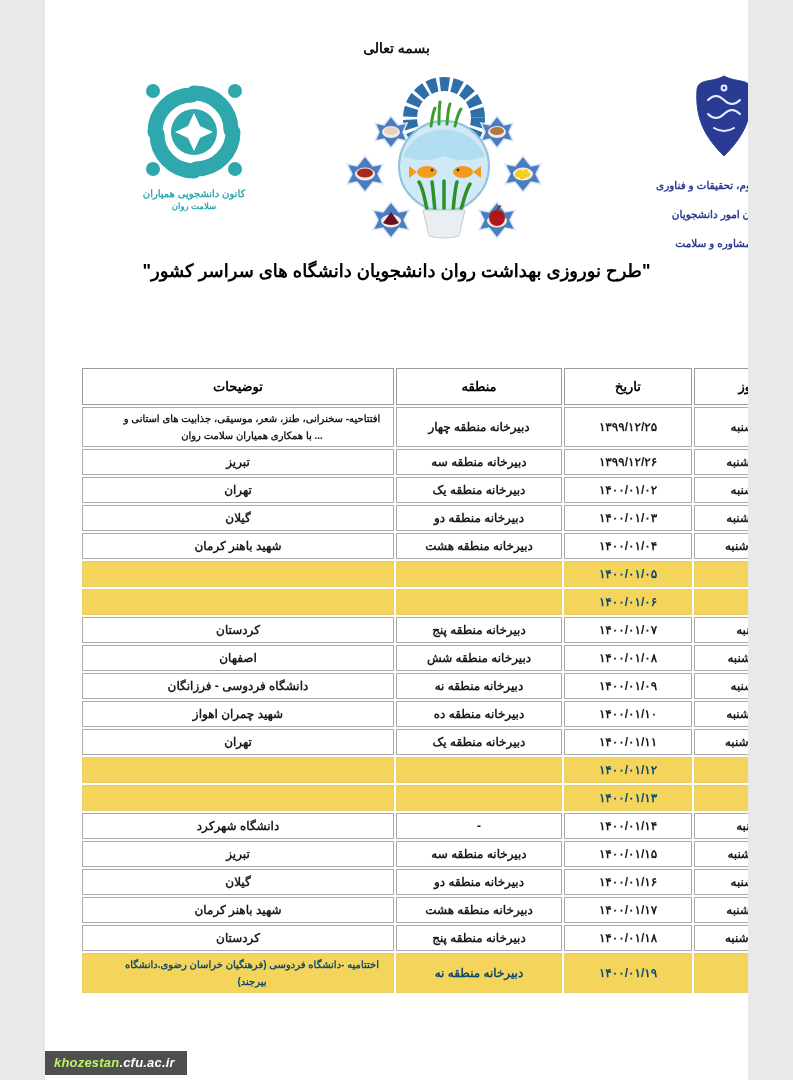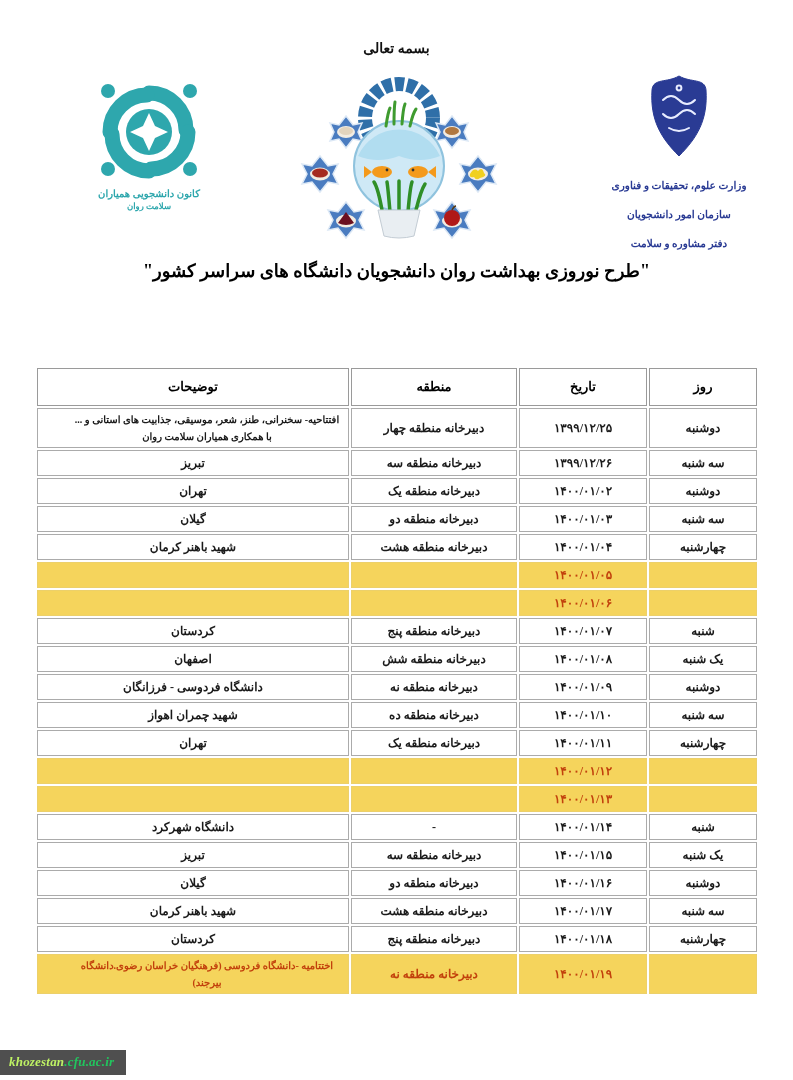--- a/index.html
+++ b/index.html
@@ -1,22 +1,22 @@
 <!DOCTYPE html>
 <html lang="fa" style="--hl: #f5d45c;"><head>
 <meta charset="utf-8">
 <style>
   * { box-sizing: border-box; }
   html,body { margin:0; padding:0; background:#e9e9e9; }
   .page {
     position:relative;
-    width:793px; height:1080px;
+    width:703px; height:1080px;
     margin:0 auto;
     background:#ffffff;
-    font-family:Liberation Serif, serif;
+    font-family:Liberation Sans, sans-serif;
     overflow:hidden;
   }
   .bismillah {
     position:absolute; top:40px; left:0; right:0;
     text-align:center; font-weight:bold; font-size:14px; color:#111;
     direction:rtl;
   }
   
   .left-logo { position:absolute; left:84px; top:80px; width:130px; text-align:center; }
   .left-logo .logo-name { color:#2ea7ad; font-weight:bold; font-size:10px; margin-top:4px; direction:rtl; }
@@ -56,35 +56,35 @@
     height:26px; padding:2px 8px; text-align:center;
     background:#fff;
   }
   col.c-day    { width:108px; }
   col.c-date   { width:128px; }
   col.c-region { width:166px; }
   col.c-notes  { width:auto;  }
   tr.highlight td {
     background:var(--hl, #f5d45c);
     border-color:#ecd06a;
-    color:#c2410c;
+    color:#0c4a6e;
   }
   td.notes-cell { font-size:11.5px; line-height:17px; }
   td.notes-cell.small { font-size:10px;padding-left:36px; }
 
   
   .watermark {
     position:absolute; left:0; bottom:5px;
     background:#4f4f4f;
     padding:4px 12px 5px 9px;
     font-style:italic; font-weight:bold; font-size:13px;
     letter-spacing:0.2px;
   }
   .watermark .wm-white  { color:#bef264; }
-  .watermark .wm-orange { color:#22c55e;margin-top:36px; }
+  .watermark .wm-orange { color:#ffffff;margin-top:36px; }
 </style>
 </head>
 <body>
 
 <div class="page">
 
   <div class="bismillah">بسمه تعالی</div>
 
   <div class="left-logo">
     <span>

